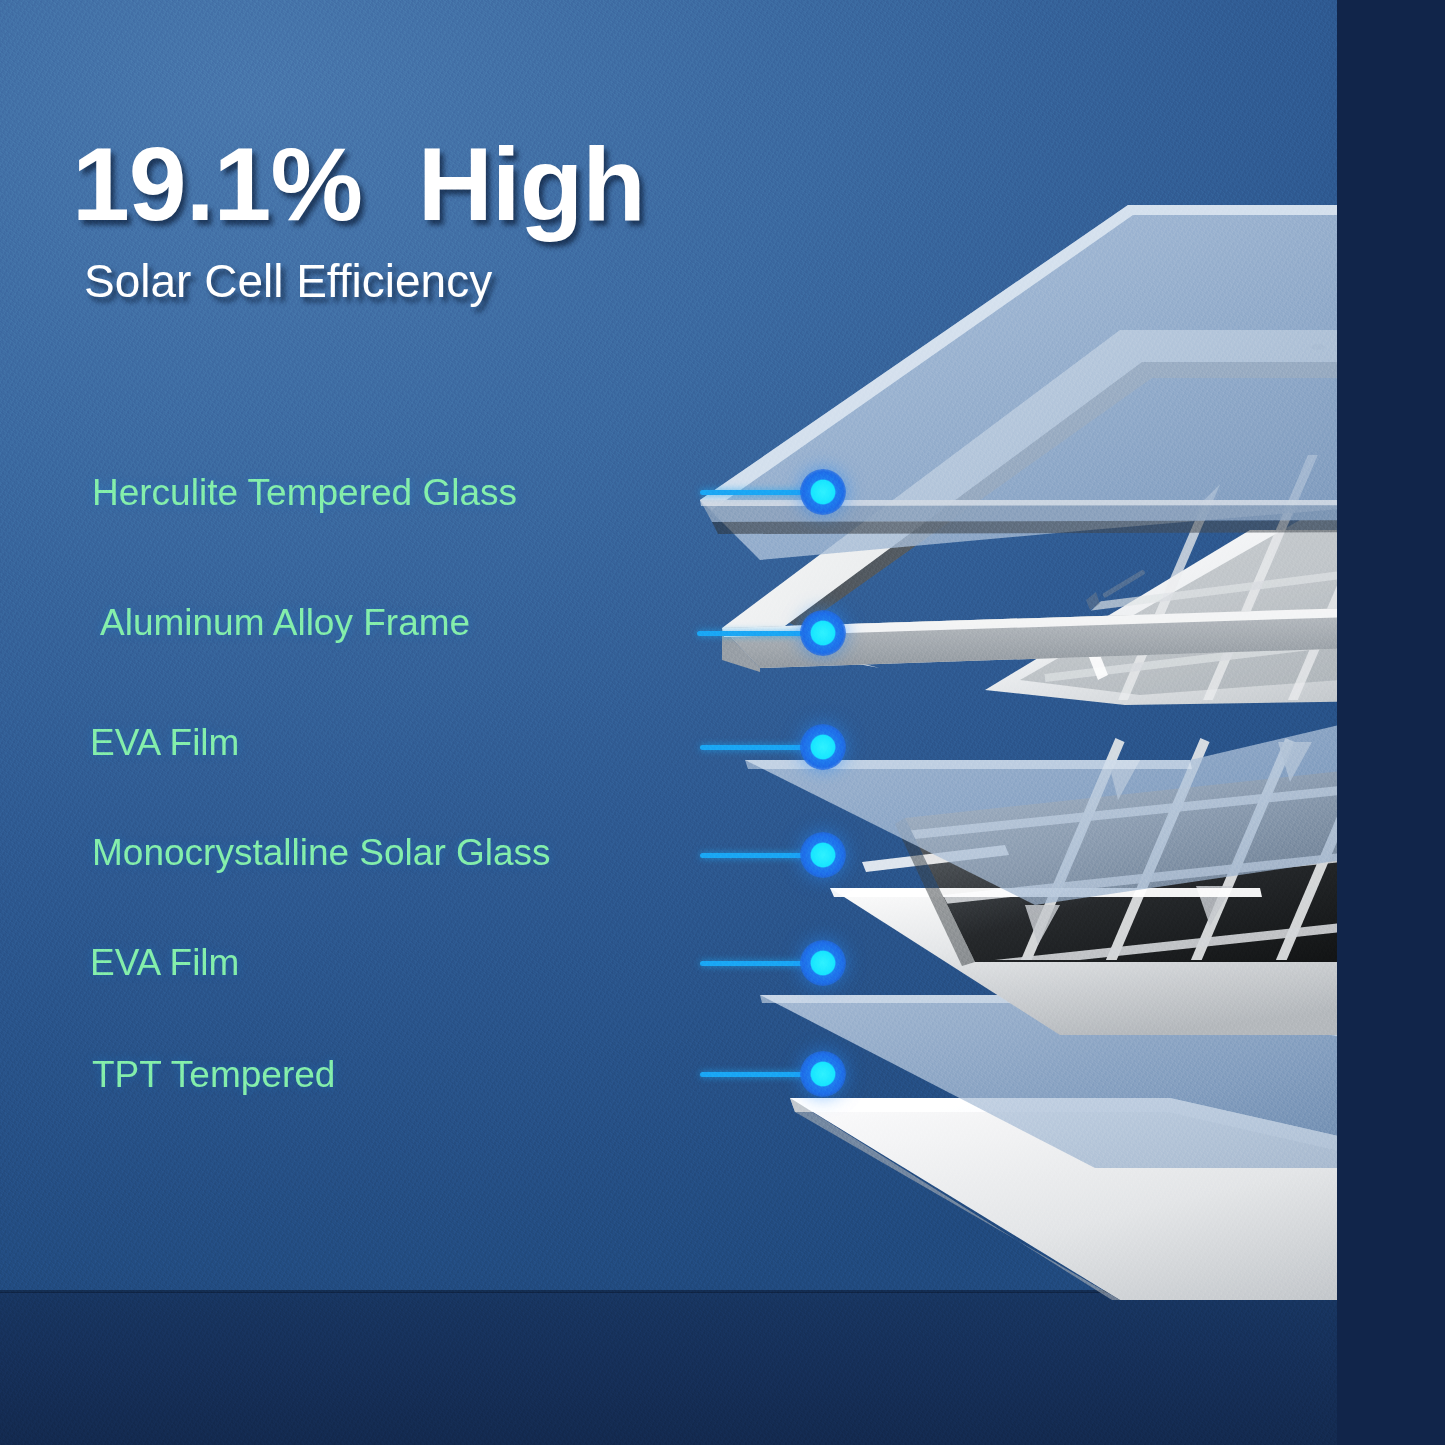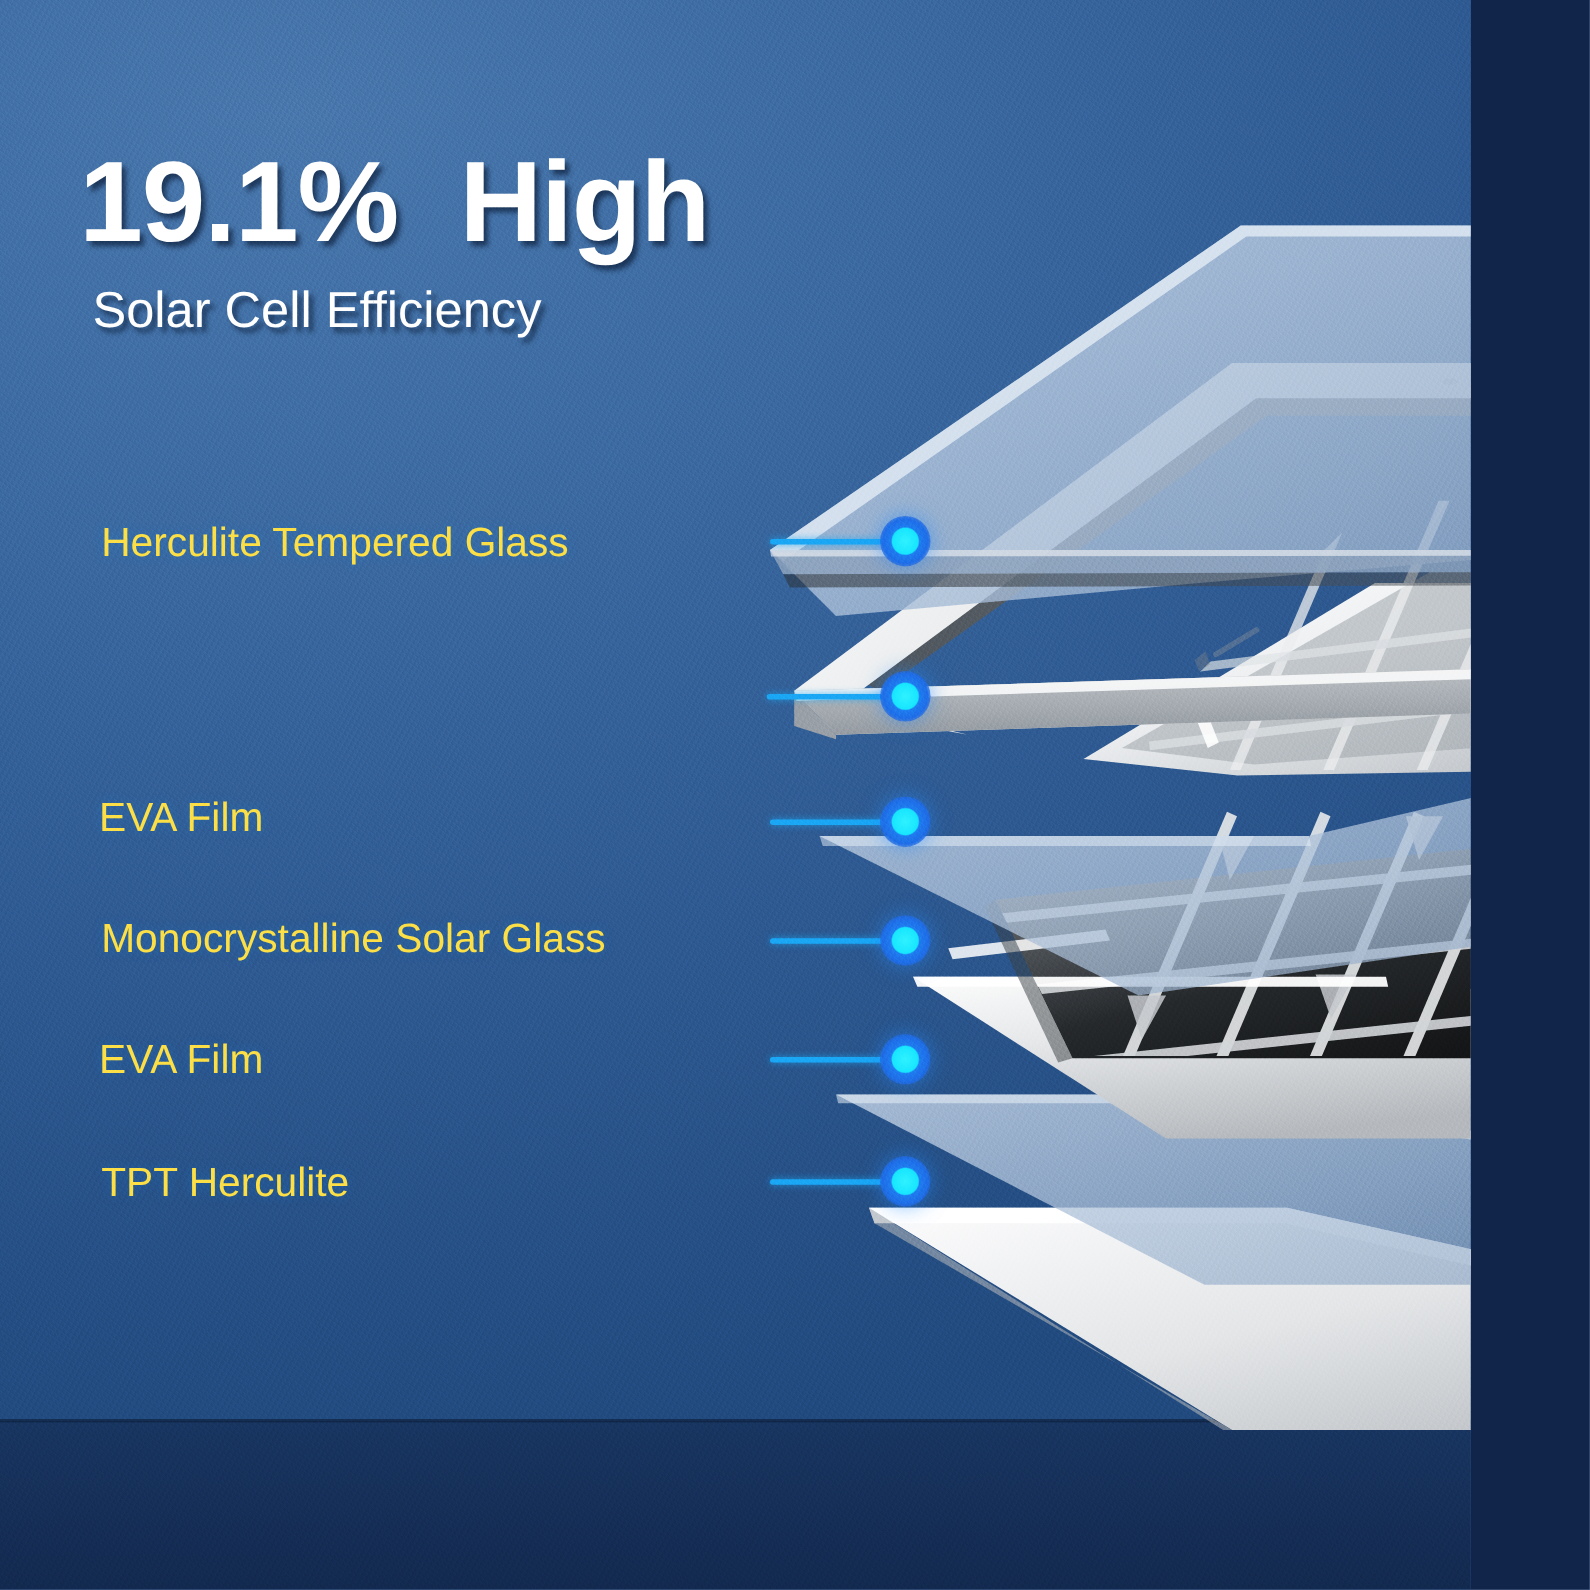--- a/index.html
+++ b/index.html
@@ -49,21 +49,21 @@
     display:block;font-size:46px;line-height:78px;font-weight:400;
     margin-top:6px;margin-left:12px;letter-spacing:0px;
   }
 
   
   .art{position:absolute;left:0;top:0;width:1445px;height:1445px;}
 
   
   .lbl{
     position:absolute;
-    color:#fde047;
+    color:#86efac;
     font-size:37px;
     line-height:40px;
     white-space:nowrap;
     text-shadow:0 0 10px rgba(20,140,230,.35);
   }
   .leader{
     position:absolute;height:5px;border-radius:3px;
     background:#1aa8f5;
     box-shadow:0 0 7px rgba(26,168,245,.75);
   }
@@ -249,33 +249,34 @@
 
   <div class="headline">
     <span class="l1">19.1%  High</span>
     <span class="l2">Solar Cell Efficiency</span>
   </div>
 
   <div class="lbl" style="left:92px;top:473px;">Herculite Tempered Glass</div>
   <div class="leader" style="left:700px;top:490px;width:122px;"></div>
   <div class="dot" style="left:800px;top:469px;"></div>
 
+  <div class="lbl" style="left:100px;top:603px;">Aluminum Alloy Frame</div>
   <div class="leader" style="left:697px;top:631px;width:125px;"></div>
   <div class="dot" style="left:800px;top:610px;"></div>
 
   <div class="lbl" style="left:90px;top:723px;">EVA Film</div>
   <div class="leader" style="left:700px;top:745px;width:122px;"></div>
   <div class="dot" style="left:800px;top:724px;"></div>
 
   <div class="lbl" style="left:92px;top:833px;">Monocrystalline Solar Glass</div>
   <div class="leader" style="left:700px;top:853px;width:122px;"></div>
   <div class="dot" style="left:800px;top:832px;"></div>
 
   <div class="lbl" style="left:90px;top:943px;">EVA Film</div>
   <div class="leader" style="left:700px;top:961px;width:122px;"></div>
   <div class="dot" style="left:800px;top:940px;"></div>
 
-  <div class="lbl" style="left:92px;top:1055px;">TPT Herculite</div>
+  <div class="lbl" style="left:92px;top:1055px;">TPT Tempered</div>
   <div class="leader" style="left:700px;top:1072px;width:122px;"></div>
   <div class="dot" style="left:800px;top:1051px;"></div>
 
   <div class="bg-noise"></div>
 </div>
 
 </body></html>

